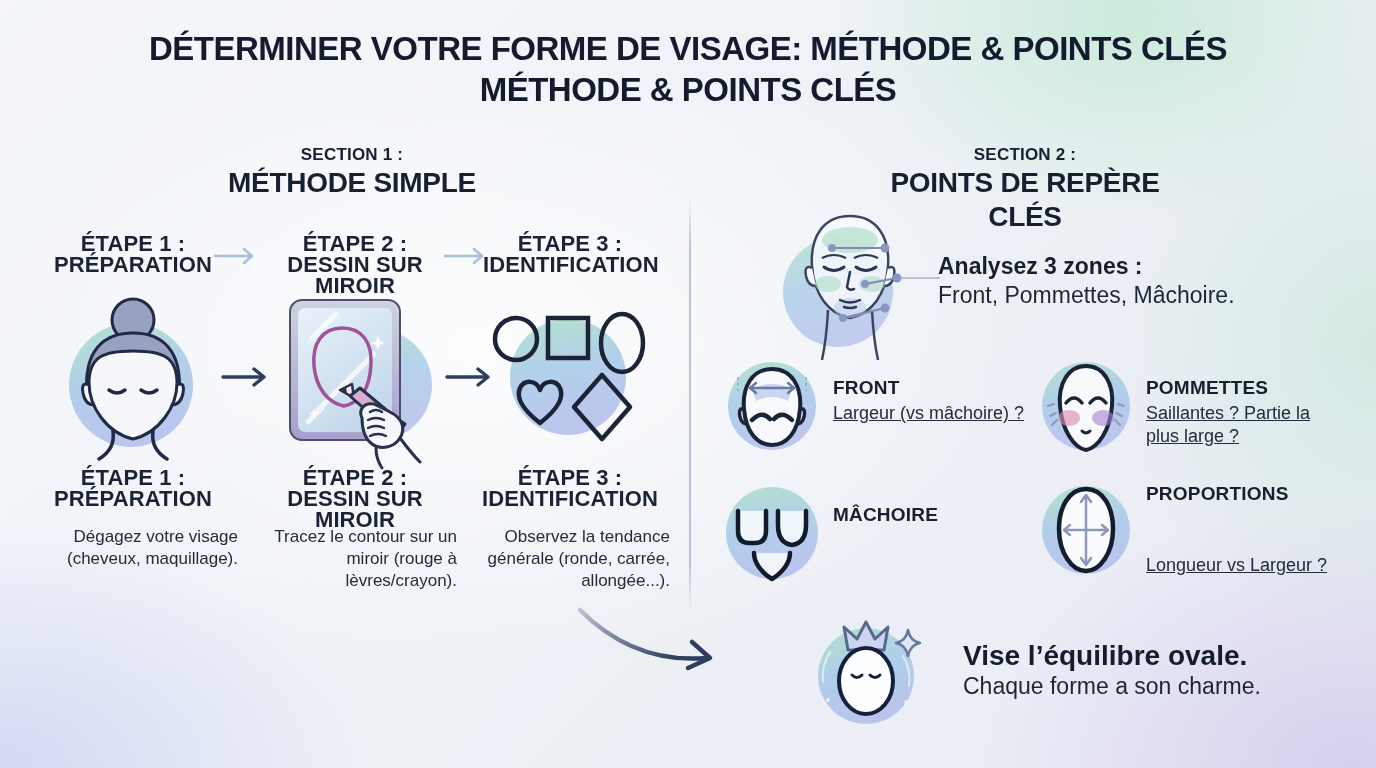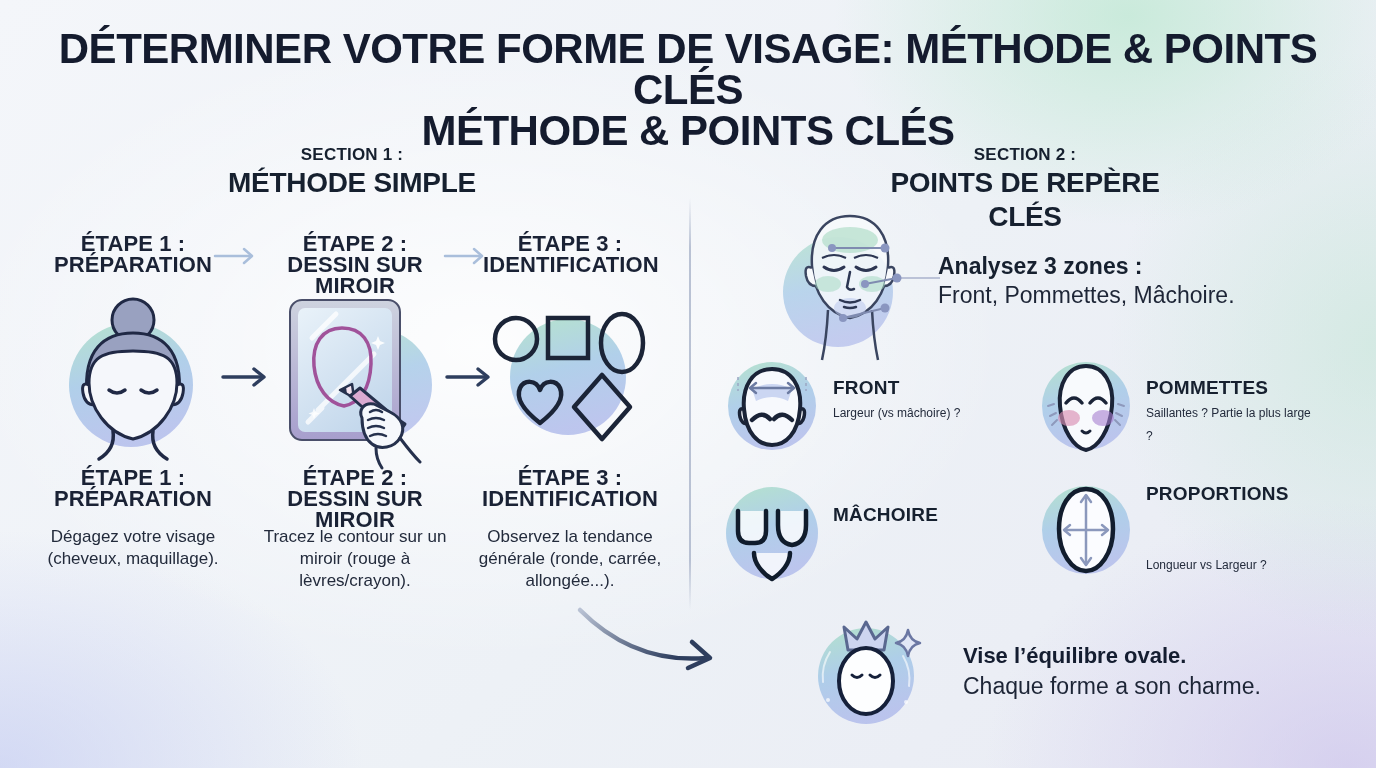--- a/index.html
+++ b/index.html
@@ -14,42 +14,42 @@
       radial-gradient(420px 300px at 82% 2%, rgba(190,232,210,0.75), rgba(190,232,210,0) 70%),
       radial-gradient(380px 420px at 100% 45%, rgba(185,228,206,0.45), rgba(185,228,206,0) 70%),
       radial-gradient(520px 380px at 98% 100%, rgba(198,186,234,0.55), rgba(198,186,234,0) 70%),
       radial-gradient(520px 340px at 0% 100%, rgba(195,203,242,0.65), rgba(195,203,242,0) 70%),
       radial-gradient(700px 420px at 35% 45%, rgba(255,255,255,0.85), rgba(255,255,255,0) 75%),
       linear-gradient(135deg,#f4f6fa 0%,#edf1f6 55%,#e9ebf4 100%);
   }
   .abs{position:absolute;}
   .title{
     top:28px;left:0;width:1376px;text-align:center;
-    font-size:42px;line-height:41px;font-weight:800;letter-spacing:-0.5px;
+    font-size:33px;line-height:41px;font-weight:800;letter-spacing:-0.5px;
     color:#141b2e;
   }
   .sec-head{text-align:center;color:#16202f;}
   .sec-head .kicker{font-size:17px;font-weight:800;line-height:22px;letter-spacing:0.2px;}
   .sec-head .heading{font-size:28px;font-weight:700;line-height:34px;letter-spacing:-0.3px;}
   .step-label{
     text-align:center;font-size:22px;font-weight:800;line-height:21px;
     color:#1a2235;letter-spacing:0.1px;
   }
   .step-desc{
-    text-align:center;font-size:17px;font-weight:400;line-height:22px;color:#232b3c;
+    text-align:right;font-size:17px;font-weight:400;line-height:22px;color:#232b3c;
   }
   .intro-bold{font-size:23px;font-weight:800;color:#16202f;line-height:28px;}
   .intro-reg{font-size:23px;font-weight:400;color:#1d2536;line-height:28px;}
   .card-title{font-size:19px;font-weight:800;color:#16202f;line-height:23px;letter-spacing:0.2px;}
-  .card-desc{font-size:12px;font-weight:400;color:#232b3c;line-height:23px;}
+  .card-desc{font-size:18px;font-weight:400;color:#232b3c;line-height:23px;text-decoration:underline;}
   .divider{
     width:2px;
     background:linear-gradient(to bottom, rgba(165,176,199,0), rgba(165,176,199,0.75) 12%, rgba(165,176,199,0.75) 88%, rgba(165,176,199,0));
   }
-  .concl-bold{font-size:22px;font-weight:800;color:#141d30;line-height:30px;}
+  .concl-bold{font-size:28px;font-weight:800;color:#141d30;line-height:30px;}
   .concl-reg{font-size:23px;font-weight:400;color:#1d2536;line-height:30px;}
   svg{display:block;}
 </style>
 </head>
 <body>
 
 <div class="canvas">
 
   <div class="abs title">
     <div>DÉTERMINER VOTRE FORME DE VISAGE: MÉTHODE &amp; POINTS CLÉS</div>

